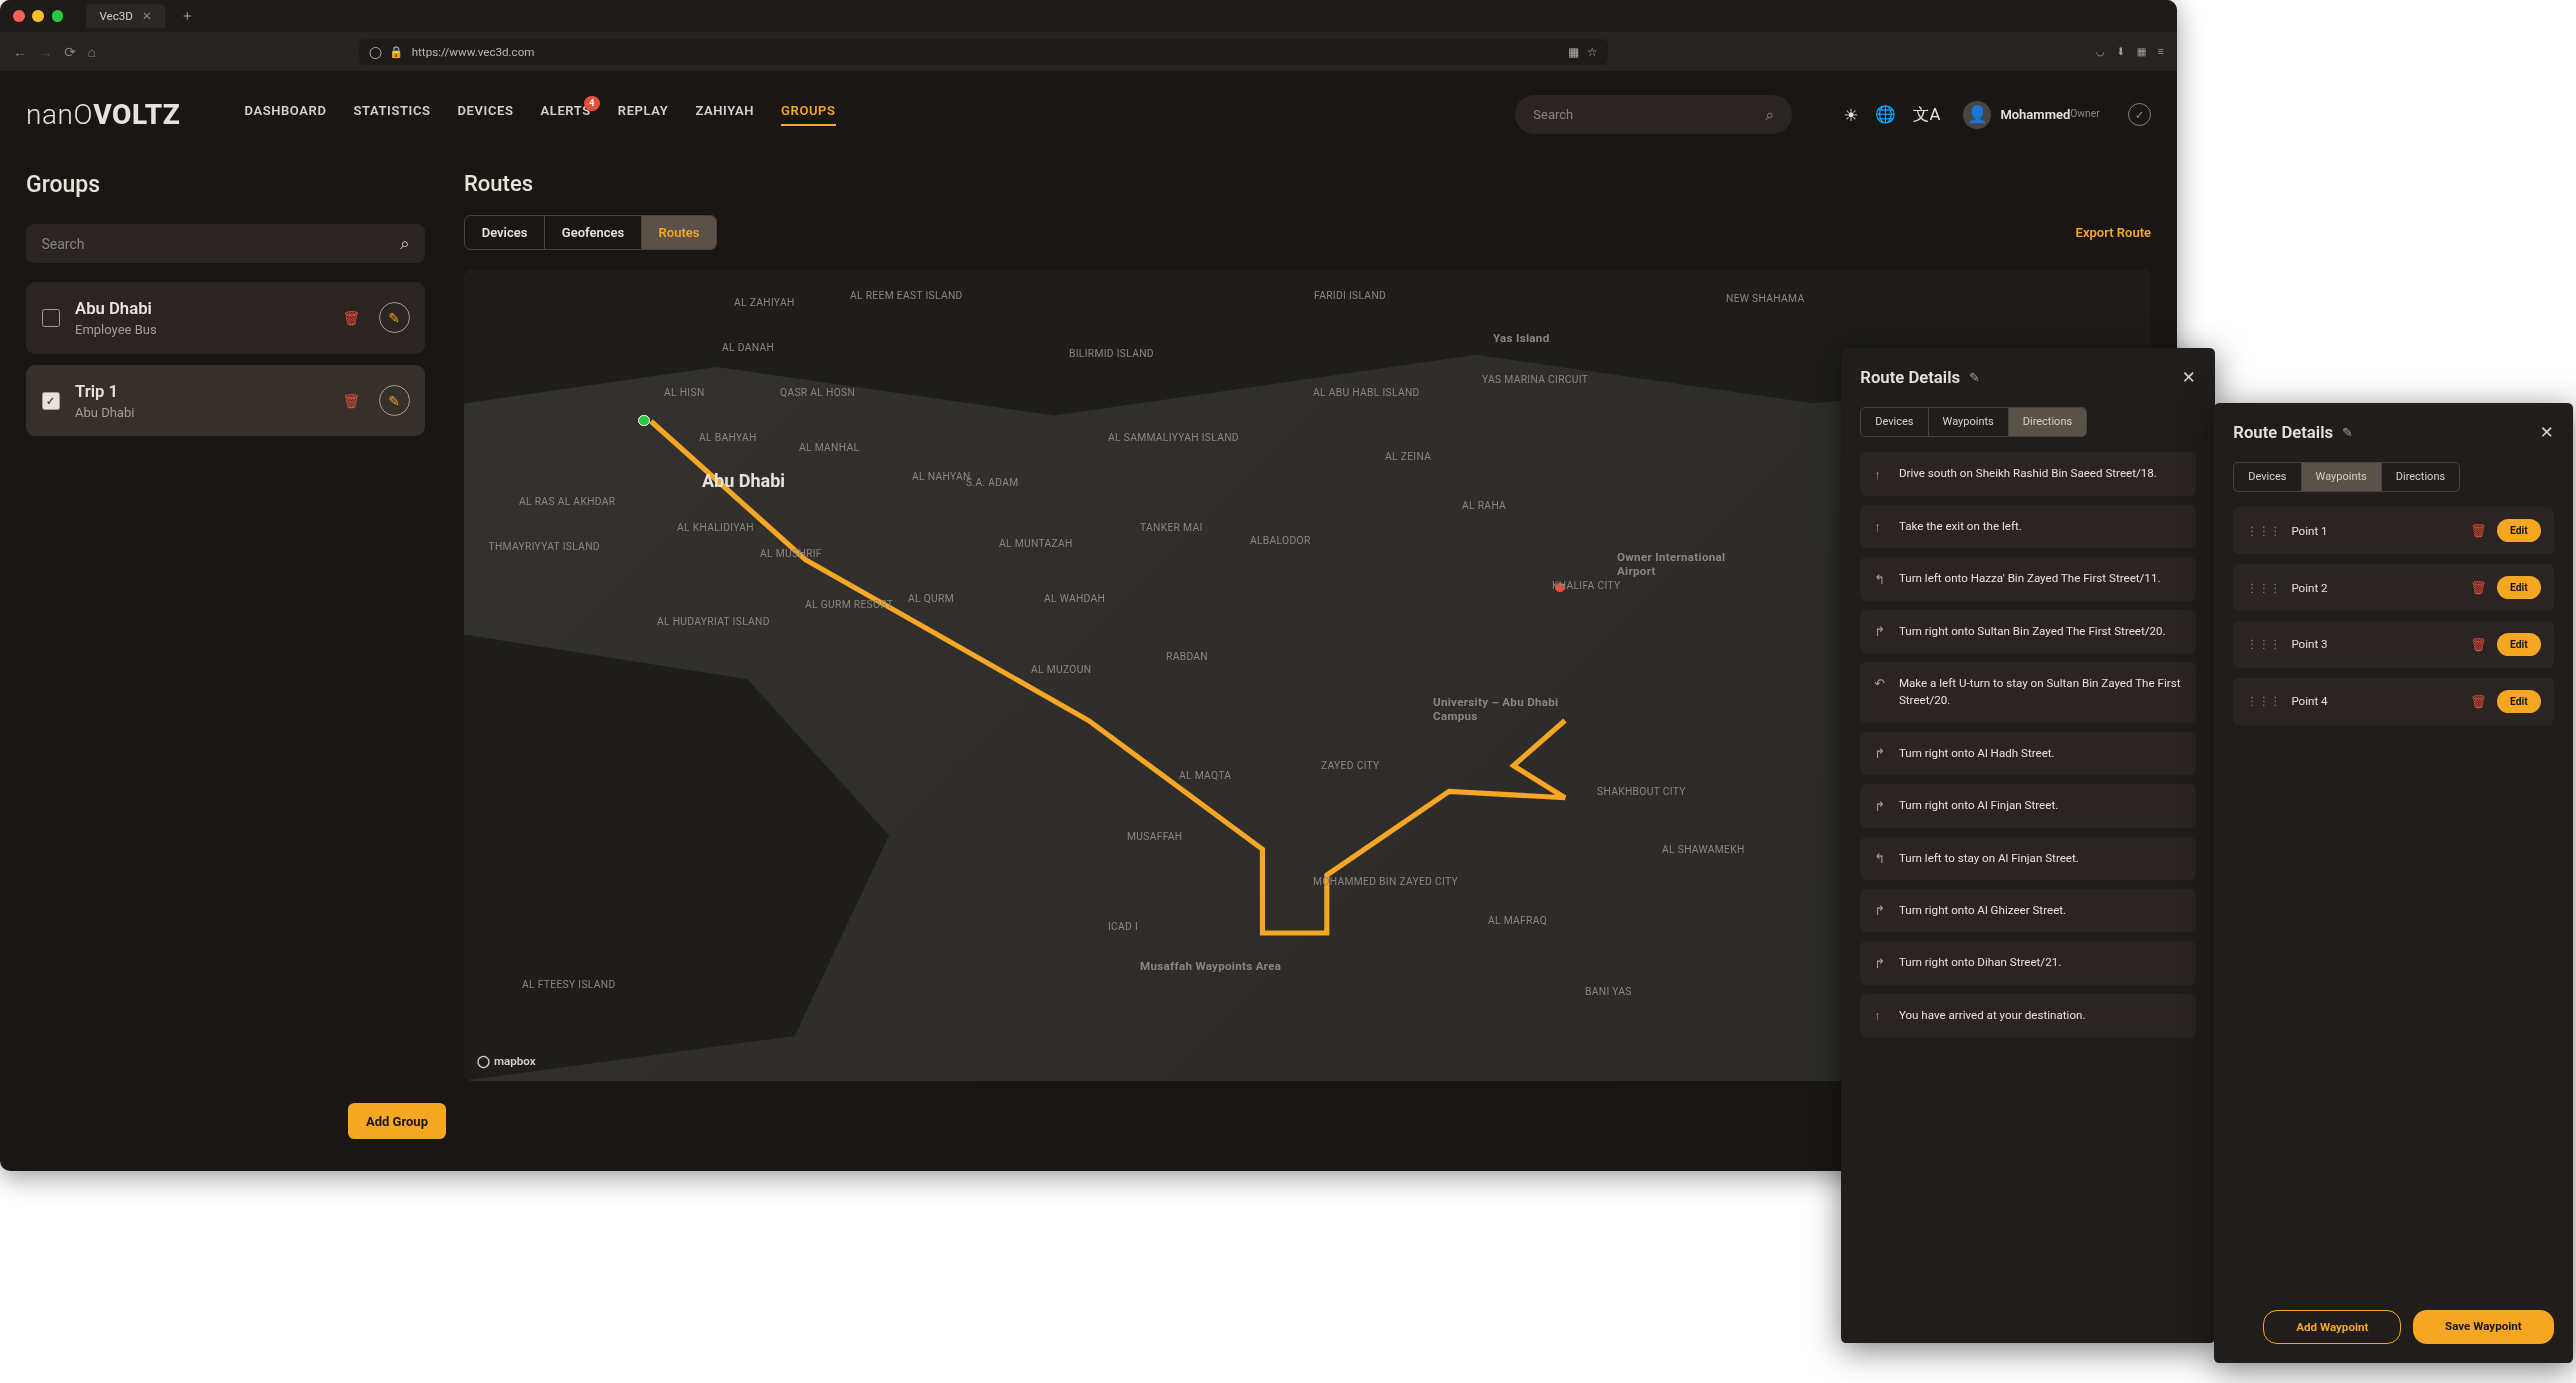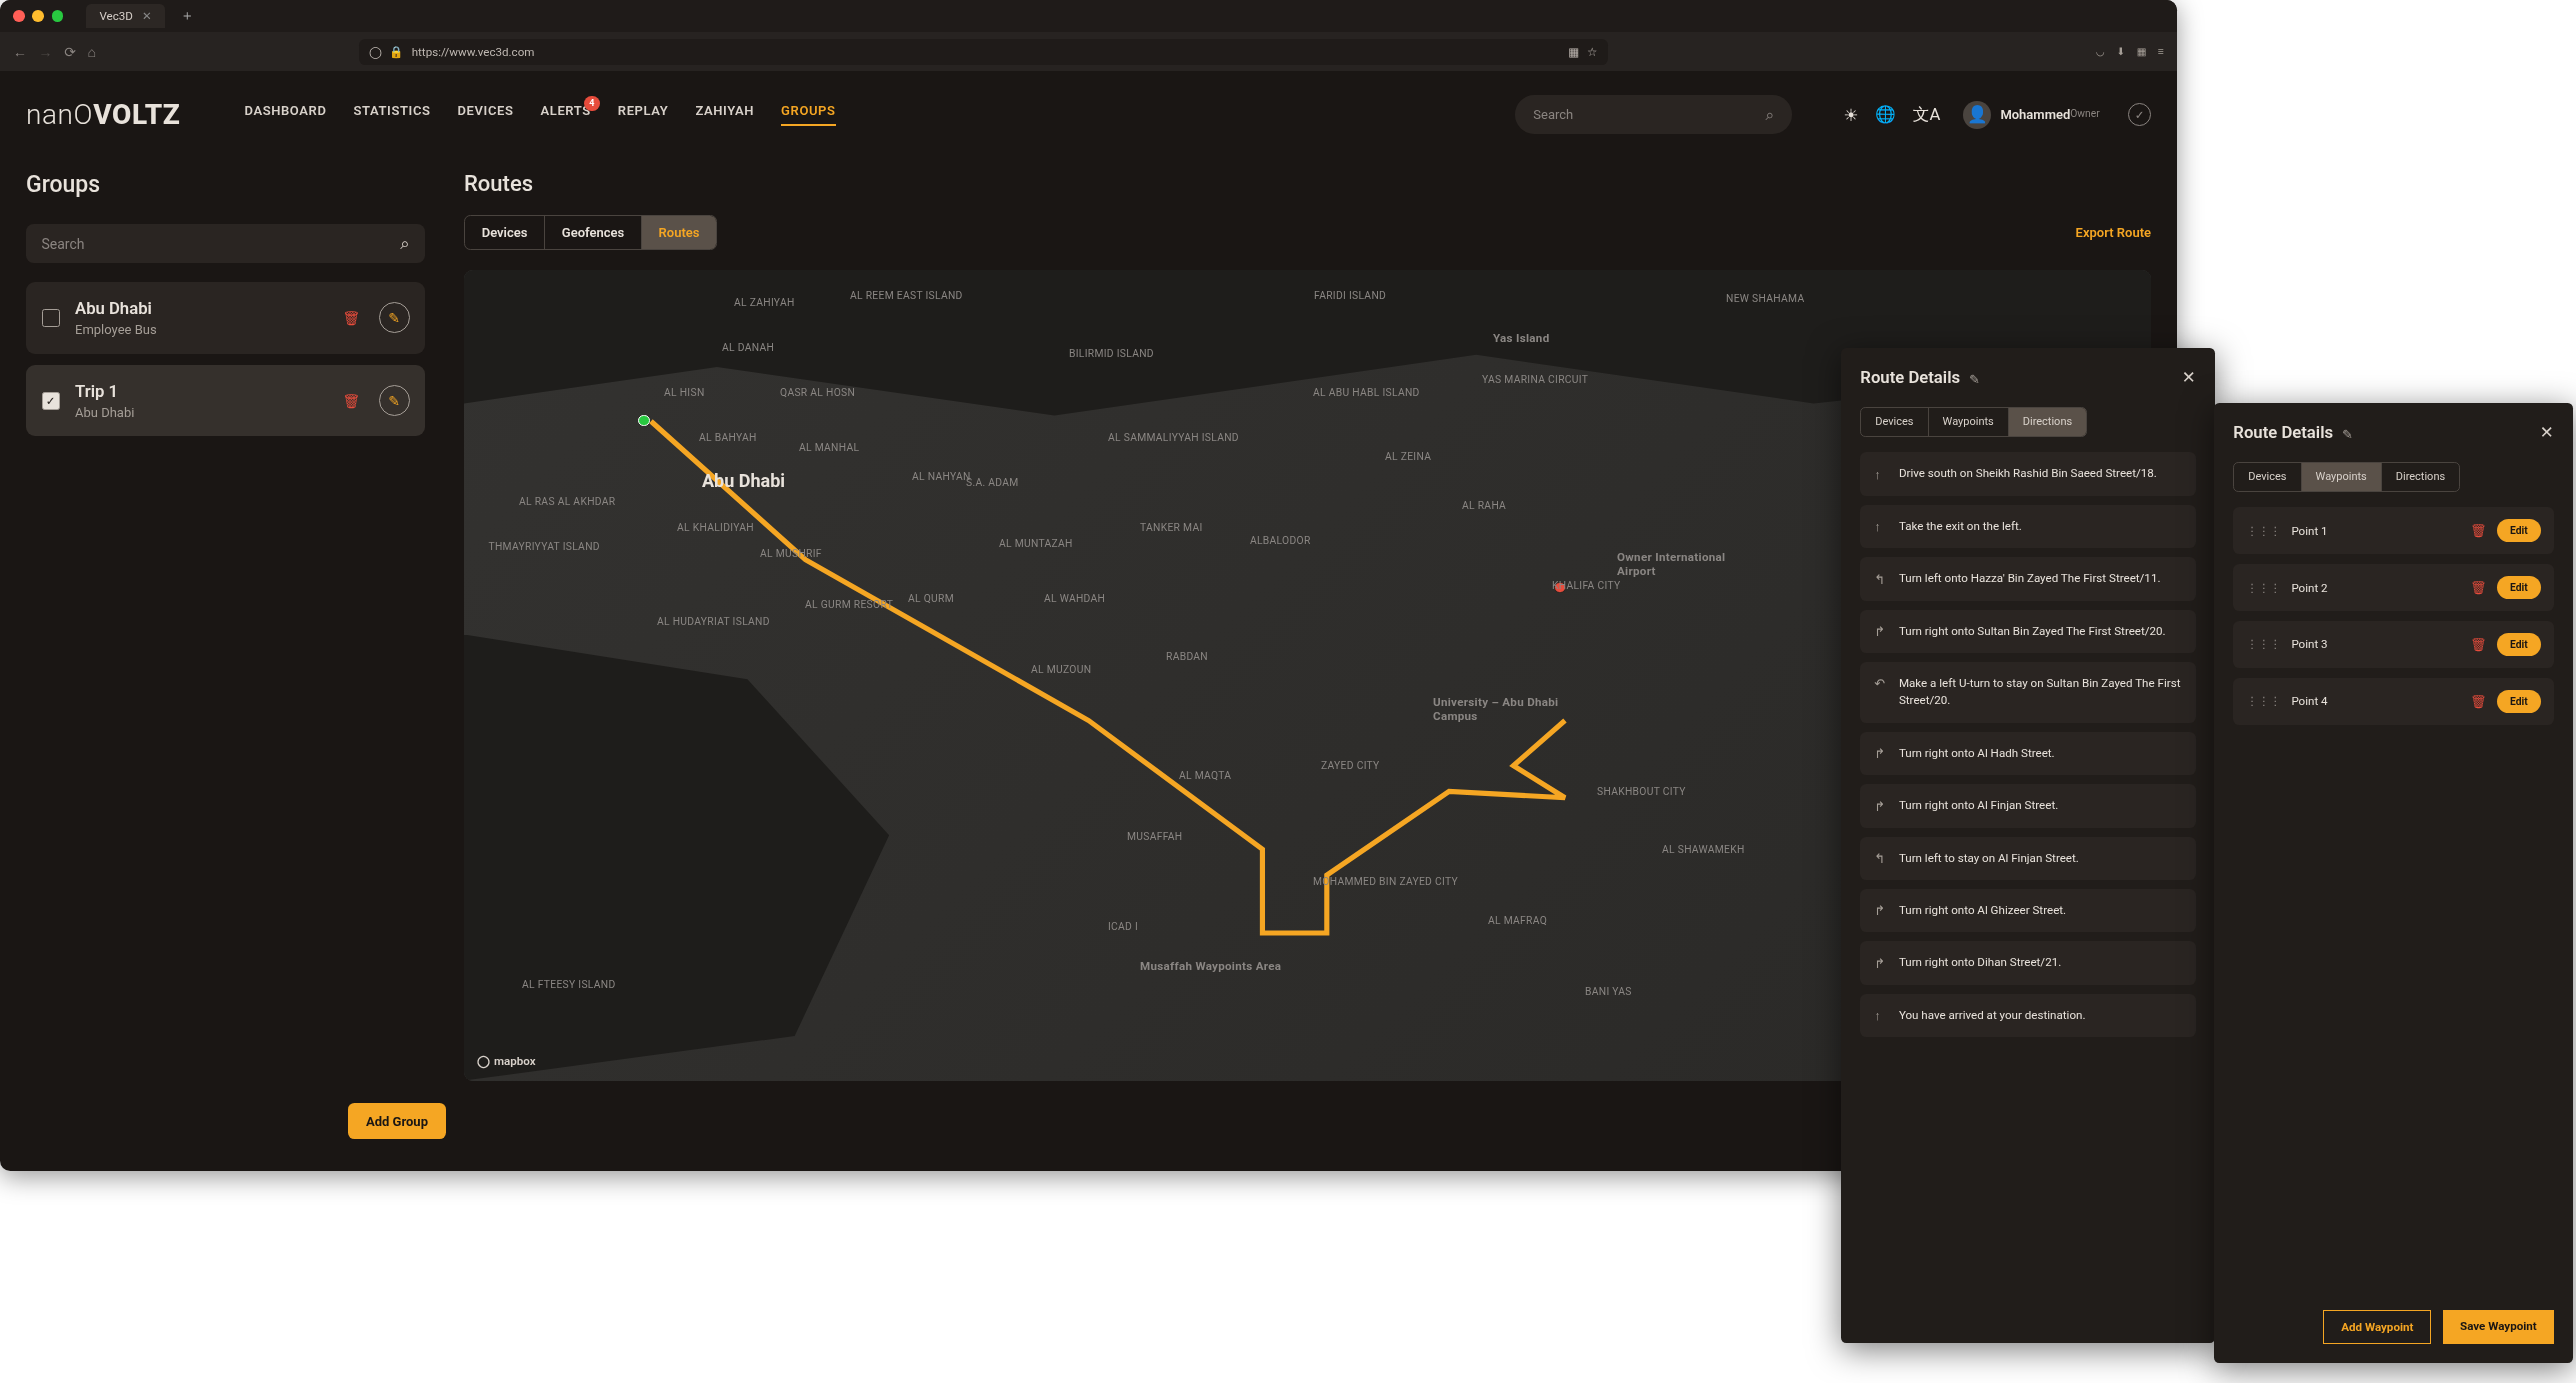--- a/index.html
+++ b/index.html
@@ -74,40 +74,40 @@
 .route-line{position:absolute;stroke:#f5a623;stroke-width:8;fill:none}
 .marker{position:absolute;width:11.6px;height:11.6px;border-radius:50%;border:1.9px solid #fff}
 .marker.start{background:#28c840}
 .marker.end{background:#e74c3c;border-color:#2a2522}
 .maplabel{position:absolute;color:#e8e2db;font-size:18px;font-weight:700}
 .mapbox-attr{position:absolute;bottom:13px;left:13px;color:#d8d1ca;font-size:11.6px;display:flex;align-items:center;gap:3.9px;font-weight:600}
 
 
 .panel{position:absolute;background:#211d1a;border-radius:5.2px;padding:19.3px;box-shadow:0 6.4px 32px rgba(0,0,0,.5)}
 .panel1{top:348px;left:1841px;width:374px;height:995px}
-.phead{display:flex;align-items:flex-end;gap:9px;margin-bottom:19.3px}
+.phead{display:flex;align-items:center;gap:9px;margin-bottom:19.3px}
 .ptitle{color:#e8e2db;font-size:16.7px;font-weight:600}
 .pedit{color:#a59e97;font-size:13px}
 .pclose{margin-left:auto;color:#d8d1ca;font-size:16.7px;font-weight:300}
 .ptabs{display:flex;border:0.6px solid #4a443f;border-radius:5.2px;overflow:hidden;margin-bottom:15.5px;width:max-content}
 .ptabs span{padding:7.7px 14px;color:#d8d1ca;font-size:11px;border-right:0.6px solid #4a443f}
 .ptabs span:last-child{border-right:none}
 .ptabs span.active{background:#5a5149}
 .dir-item{background:#2a2522;border-radius:6.4px;padding:13px 14px;display:flex;gap:11.6px;margin-bottom:9px;align-items:flex-start}
 .dir-icon{color:#a59e97;font-size:13px;width:13px;flex-shrink:0;margin-top:1.3px}
 .dir-text{color:#e8e2db;font-size:11.6px;line-height:1.5}
 
 .panel2{top:403px;left:2214px;width:359px;height:960px}
 .wp-item{background:#2a2522;border-radius:6.4px;padding:11.6px 13px;display:flex;align-items:center;gap:10.3px;margin-bottom:10.3px}
 .wp-drag{color:#8a8480;font-size:11.6px}
 .wp-name{color:#e8e2db;font-size:11.6px;flex:1}
 .wp-del{color:#e74c3c;font-size:13px}
 .wp-edit{background:#f5a623;color:#1a1614;font-weight:700;padding:5.2px 13px;border-radius:11.6px;font-size:10.3px}
 .pfooter{position:absolute;bottom:19.3px;right:19.3px;display:flex;gap:11.6px}
-.pfooter .btn{padding:9px 17px;border-radius:0;font-size:11.6px;font-weight:700}
+.pfooter .btn{padding:9px 32px;border-radius:14px;font-size:11.6px;font-weight:700}
 .btn-outline{border:0.6px solid #f5a623;color:#f5a623}
 .btn-solid{background:#f5a623;color:#1a1614}
 </style>
 </head>
 <body>
 
 <div class="scale-wrap">
 <div class="browser-window">
   <div class="titlebar">
     <div class="traffic">

